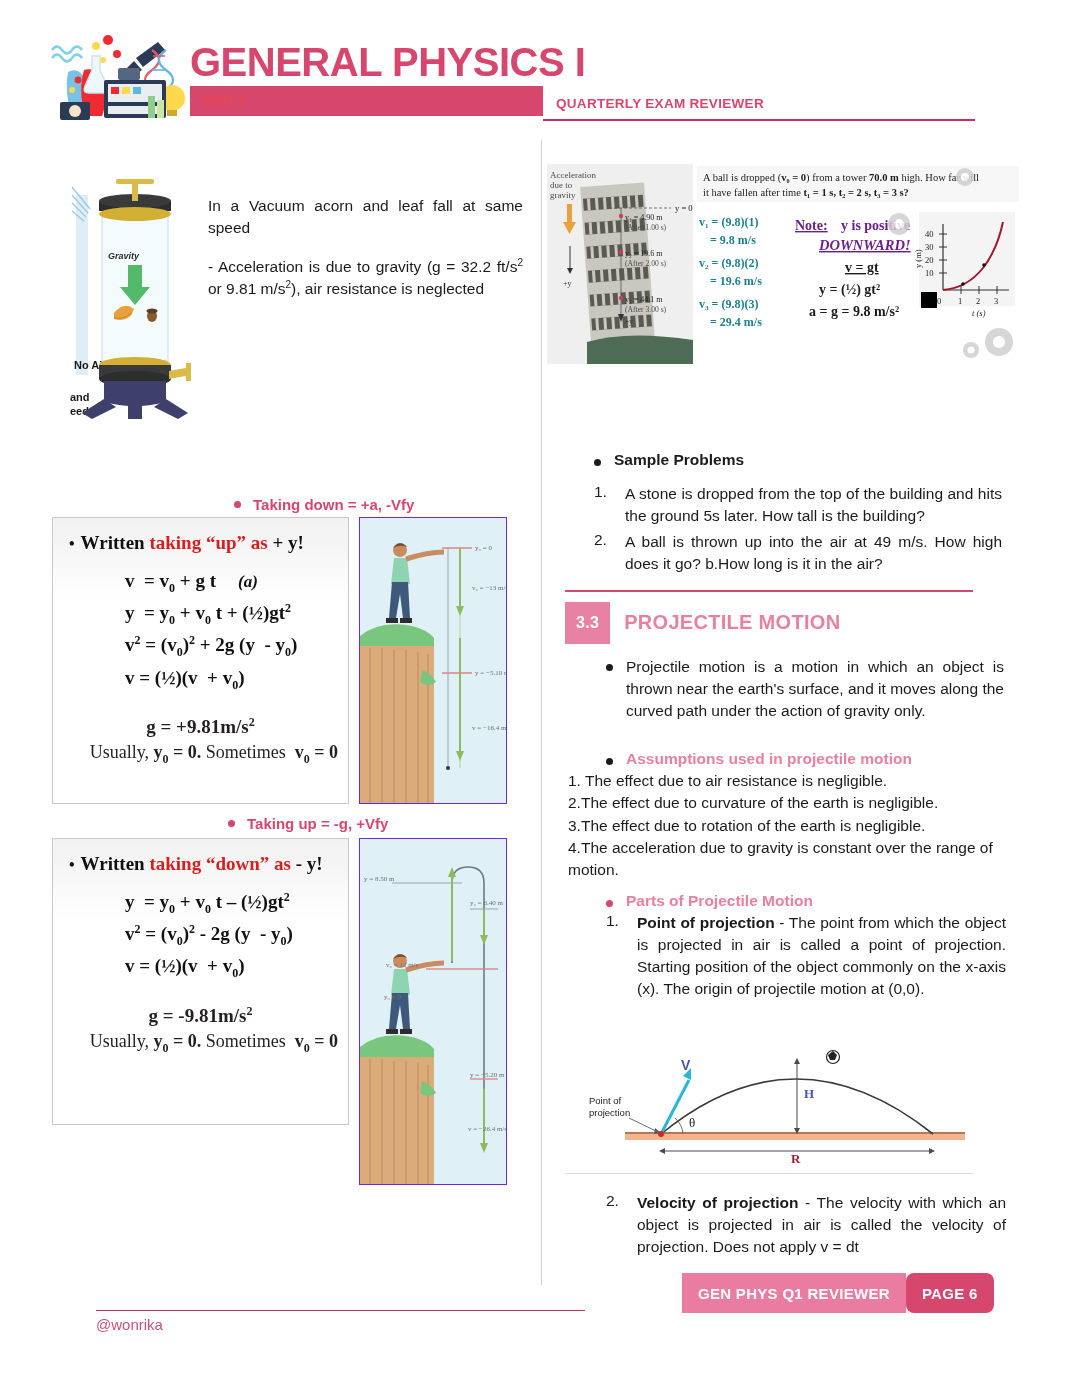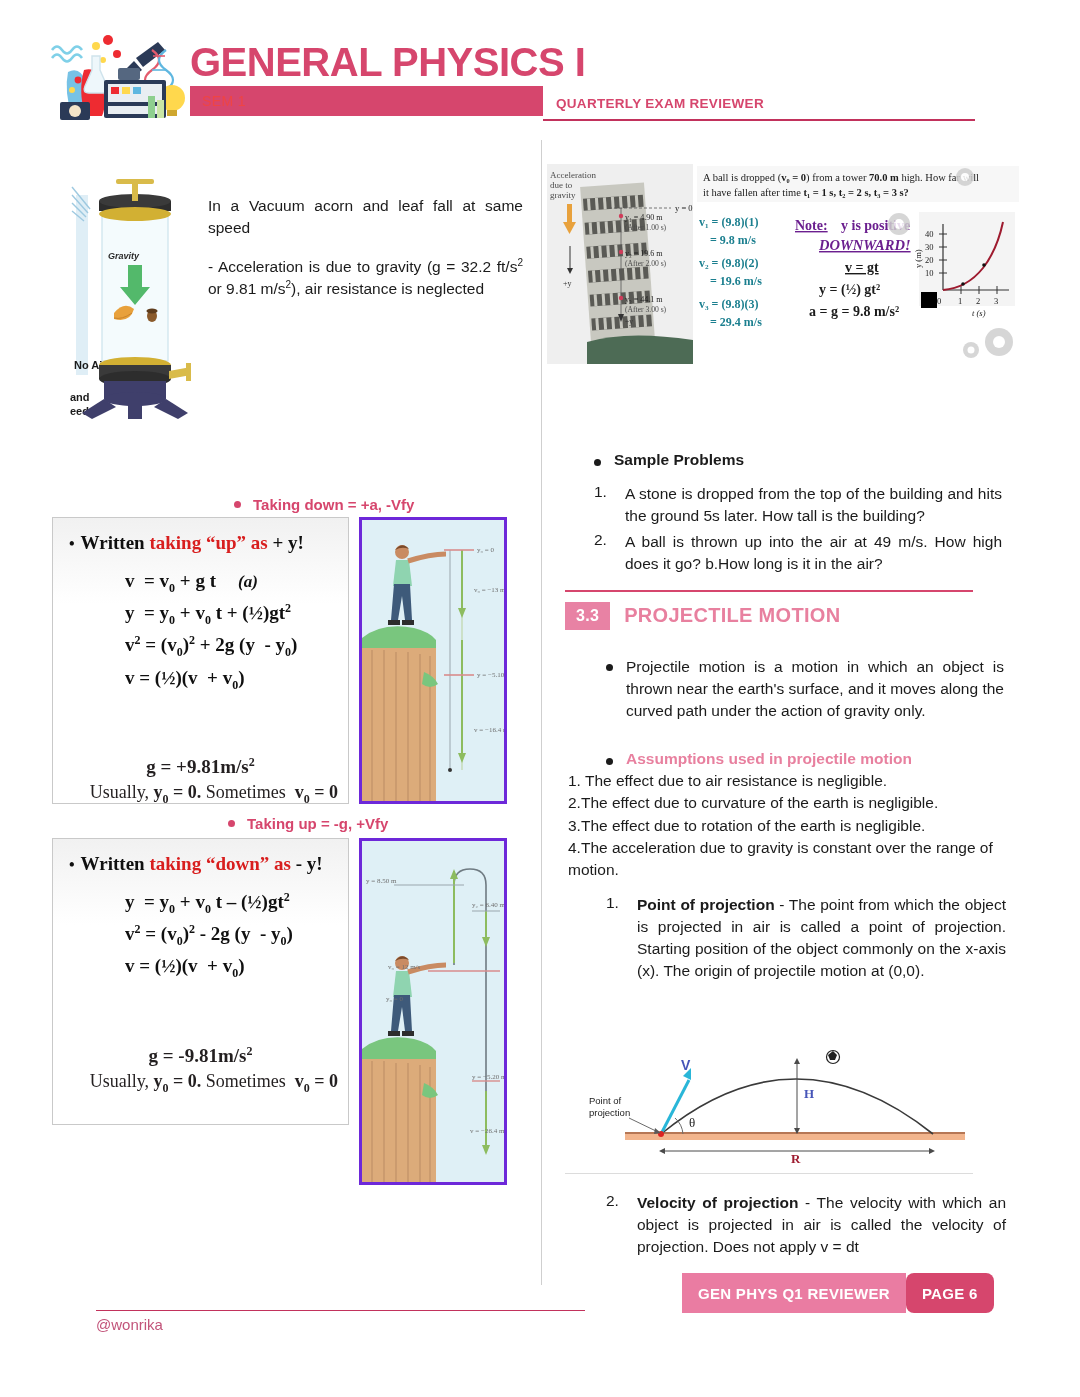--- a/index.html
+++ b/index.html
@@ -74,25 +74,25 @@
   .eq-inner { position:relative; padding:14px 10px 10px 10px; }
   .eq-head { font-family:"Liberation Serif", serif; font-size:19px; font-weight:bold; color:#101010; margin-left:6px;}
   .eq-head .bdot { font-size:16px; margin-right:6px;}
   .eq-head .red { color:#d81e1e; }
   .eq-list { font-family:"Liberation Serif", serif; font-weight:bold; font-size:19px;
              color:#101010; margin:12px 0 0 62px; line-height:1.62; }
   .eq-list .sub { font-size:12px; vertical-align:sub; }
   .eq-list .sup { font-size:12px; vertical-align:super; }
   .eq-ann { font-family:"Liberation Serif", serif; font-style:italic; font-size:17px; margin-left:22px;
             display:inline-block; }
-  .eq-g { font-family:"Liberation Serif", serif; font-weight:bold; font-size:19px; text-align:center; margin-top:60px; }
+  .eq-g { font-family:"Liberation Serif", serif; font-weight:bold; font-size:19px; text-align:center; margin-top:20px; }
   .eq-usual { font-family:"Liberation Serif", serif; font-size:18px; text-align:right; margin-top:4px; }
   .eq-usual b { font-weight:bold; }
 
-  .cliff-img { position:absolute; border:3px solid #6d28d9; overflow:hidden; background:#dfeff5; }
+  .cliff-img { position:absolute; border:1px solid #6d28d9; overflow:hidden; background:#dfeff5; }
 
   
   .right-col { position:absolute; left:556px; top:150px; width:460px; }
 
   .tower-fig {
     position:absolute; left:-9px; top:14px; width:482px; height:200px;
     background:#ffffff; overflow:hidden;
   }
 
   .rc-bullet { display:flex; gap:13px; align-items:flex-start; }
@@ -106,21 +106,21 @@
   .ol-num .t { font-size:15.5px; line-height:1.42; text-align:justify; color:#1b1b1b; }
   .ol-num .t b { font-weight:bold; }
 
   .plain-line { font-size:15.5px; line-height:1.44; color:#1b1b1b; }
 
   
   .sec-rule { height:1.6px; background:#d6466d; width:408px; margin-bottom:10px; }
   .sec-row { display:flex; align-items:center; gap:14px; }
   .sec-num {
     background:#e882a4; color:#ffffff; font-weight:bold; font-size:16px;
-    padding:5px 11px; letter-spacing:0.3px;
+    padding:12px 11px; letter-spacing:0.3px;
   }
   .sec-title { color:#e8809f; font-weight:bold; font-size:20px; letter-spacing:0.3px; }
 
   
   .proj-diagram { position:relative; width:410px; height:125px; }
   .proj-rule { width:408px; height:1px; background:#dcdcdc; margin-top:6px; }
 
   
   .footer-tag { position:absolute; left:682px; top:1273px; display:flex; height:40px; }
   .ft-left { background:#ea7ca2; color:#fff; font-weight:bold; font-size:15px;
@@ -562,20 +562,24 @@
     </div>
     <div style="margin-left:-38px; margin-top:2px;">
       <div class="plain-line">1. The effect due to air resistance is negligible.</div>
       <div class="plain-line">2.The effect due to curvature of the earth is negligible.</div>
       <div class="plain-line">3.The effect due to rotation of the earth is negligible.</div>
       <div class="plain-line">4.The acceleration due to gravity is constant over the range of motion.</div>
     </div>
   </div>
 
   <div style="position:absolute; left:50px; top:742px; width:400px;">
+    <div class="rc-bullet">
+      <span class="rc-dot pink"></span>
+      <span class="rc-b-text pinktxt">Parts of Projectile Motion</span>
+    </div>
     <div class="ol-num" style="margin-top:2px;">
       <span class="n">1.</span>
       <span class="t"><b>Point of projection</b><span> - The point from which the object is projected in air is called a point of projection. Starting position of the object commonly on the x-axis (x). The origin of projectile motion at (0,0).</span></span>
     </div>
   </div>
 
   <div style="position:absolute; left:9px; top:888px;">
     <svg class="proj-diagram" viewBox="0 0 410 125" width="410" height="125">
 
       <rect x="60" y="96" width="340" height="6" fill="#f2b58d"></rect>

